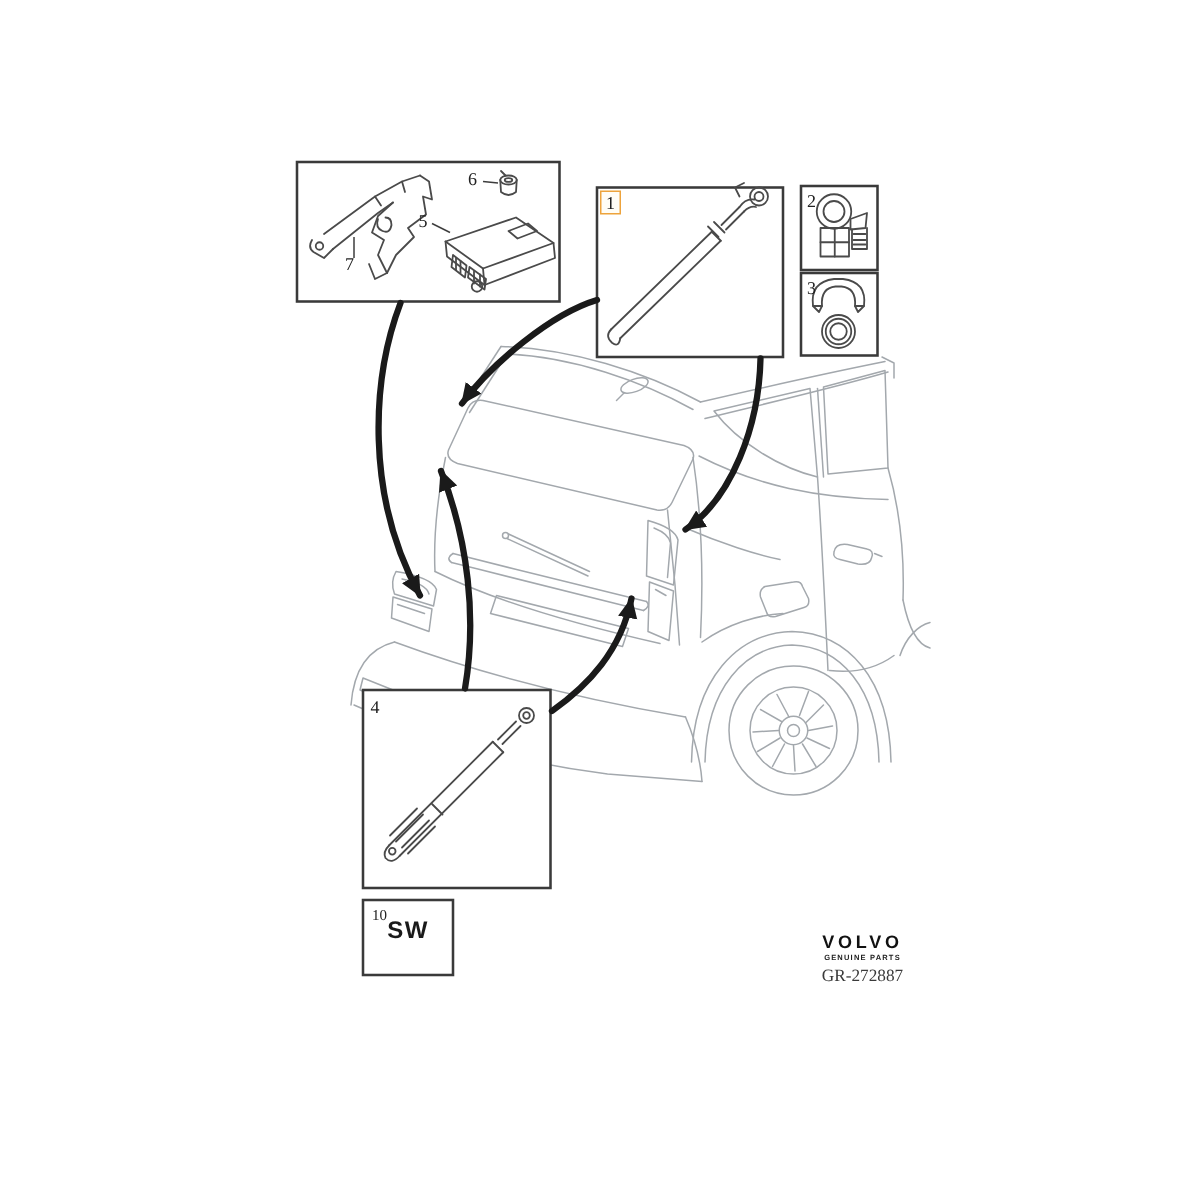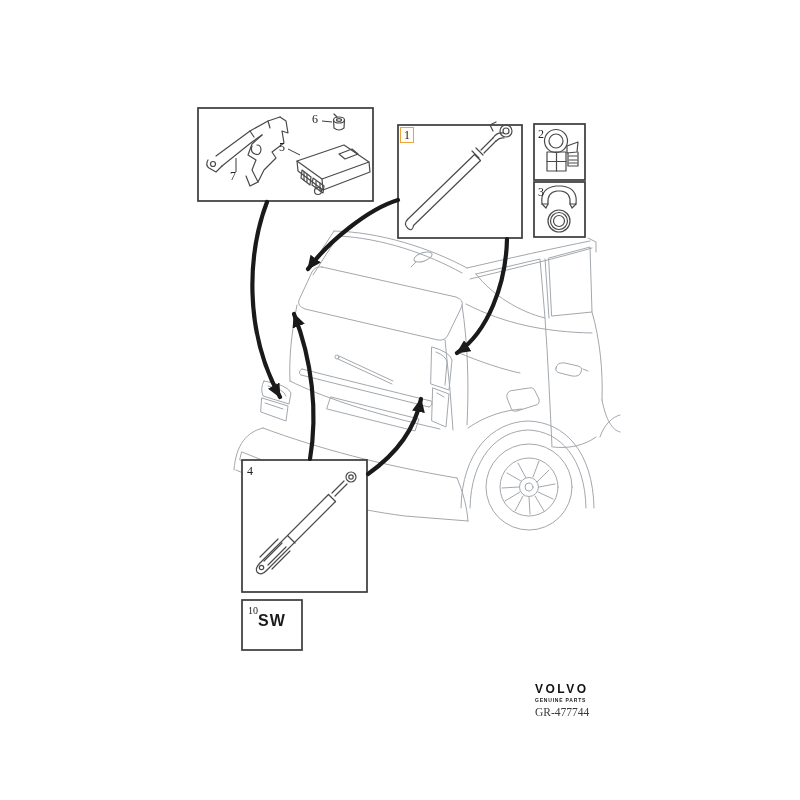--- a/index.html
+++ b/index.html
@@ -6,21 +6,21 @@
   .stage{position:relative;width:800px;height:800px;background:#ffffff;overflow:hidden;
          font-family:"Liberation Serif",serif;}
   .stage svg{position:absolute;left:0;top:0;}
   .lbl{position:absolute;font-size:12px;color:#222;line-height:1;z-index:3;}
   .lbl-highlight{border:1.5px solid #EDA33C;background:#fffdf6;padding:1px 3px;}
   .sw-box-text{position:absolute;left:242px;top:600px;width:60px;height:32px;z-index:3;}
   .sw-num{position:absolute;left:6px;top:5px;font-size:10px;color:#222;}
   .sw-code{position:absolute;left:0;top:12px;width:100%;text-align:center;
            font-family:"Liberation Sans",sans-serif;font-weight:bold;font-size:16px;
            letter-spacing:1px;color:#1a1a1a;}
-  .footer{position:absolute;left:535px;top:682px;width:80px;z-index:3;text-align:left;}
+  .footer{position:absolute;left:535px;top:621px;width:80px;z-index:3;text-align:center;}
   .brand{font-family:"Liberation Sans",sans-serif;font-weight:900;font-size:12px;
          letter-spacing:2.5px;color:#111;}
   .tagline{font-family:"Liberation Sans",sans-serif;font-weight:bold;font-size:5px;
            letter-spacing:0.8px;color:#222;margin-top:1px;}
   .code{font-family:"Liberation Serif",serif;font-size:11.5px;color:#3a3a3a;margin-top:3px;}
 </style>
 </head>
 <body>
 
 <div class="stage">
@@ -225,16 +225,16 @@
   <div class="lbl" style="left:247px;top:465px;">4</div>
 
   <div class="sw-box-text">
     <span class="sw-num">10</span>
     <div class="sw-code">SW</div>
   </div>
 
   <div class="footer">
     <div class="brand">VOLVO</div>
     <div class="tagline">GENUINE PARTS</div>
-    <div class="code">GR-477744</div>
+    <div class="code">GR-272887</div>
   </div>
 
 </div>
 
 </body></html>

